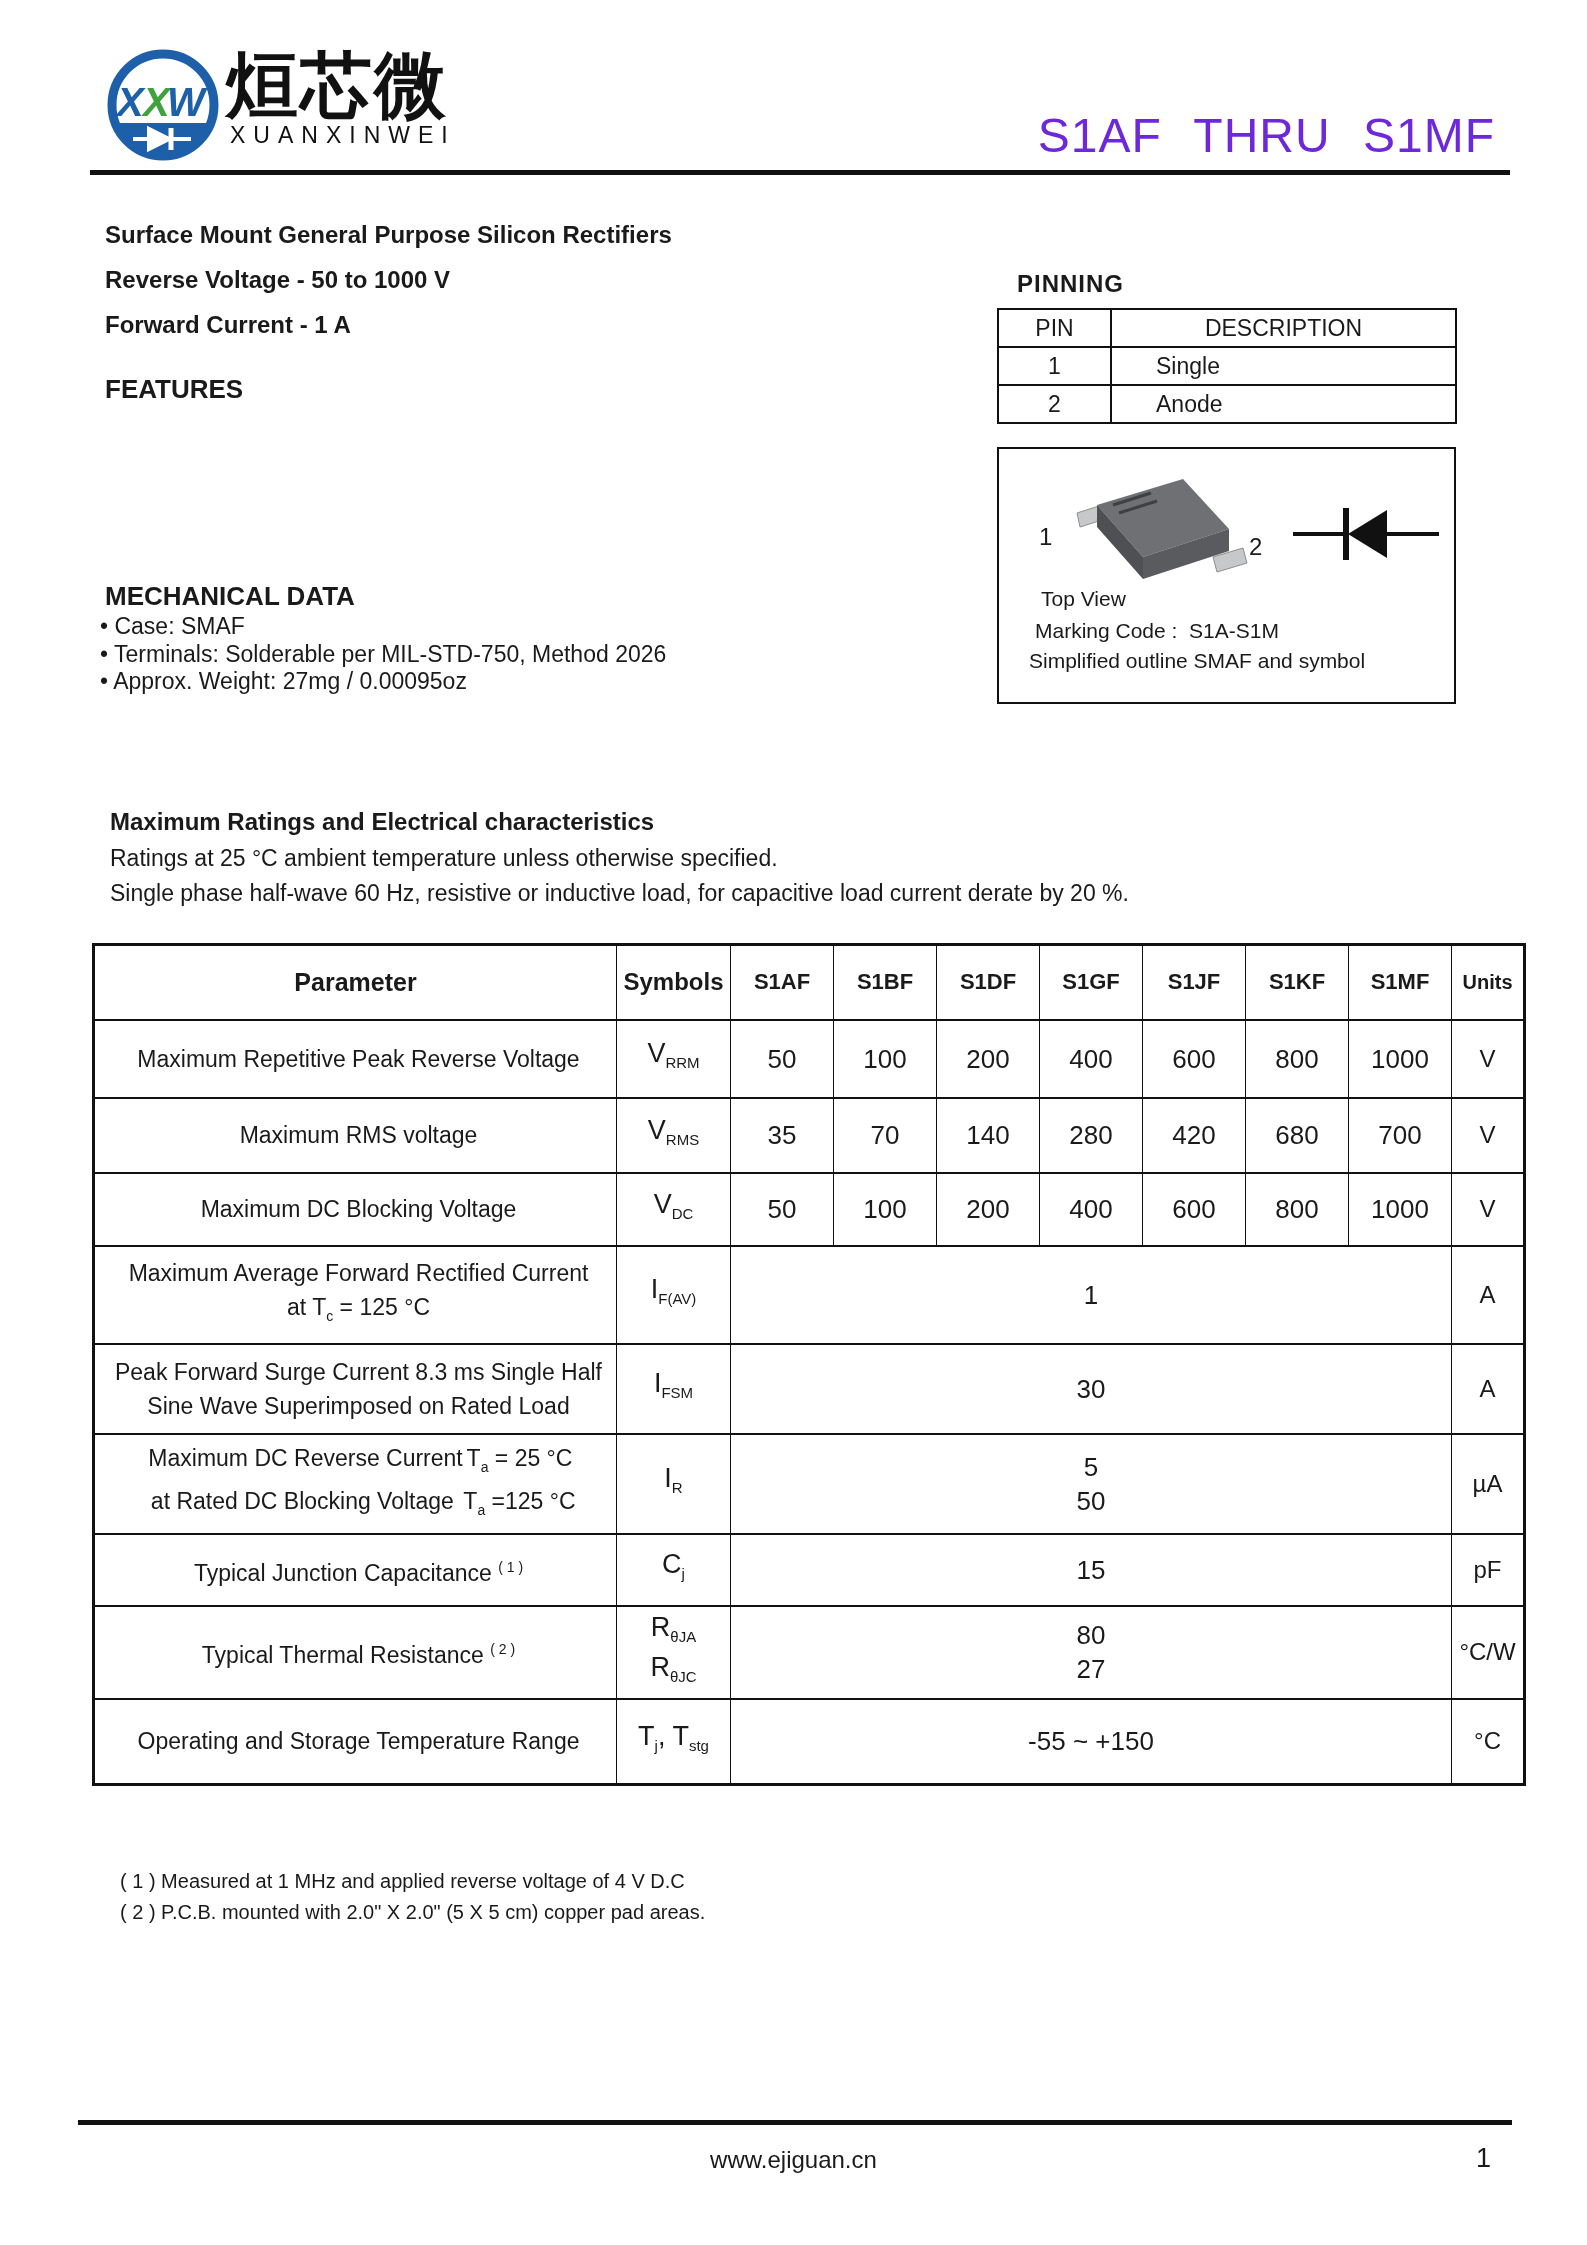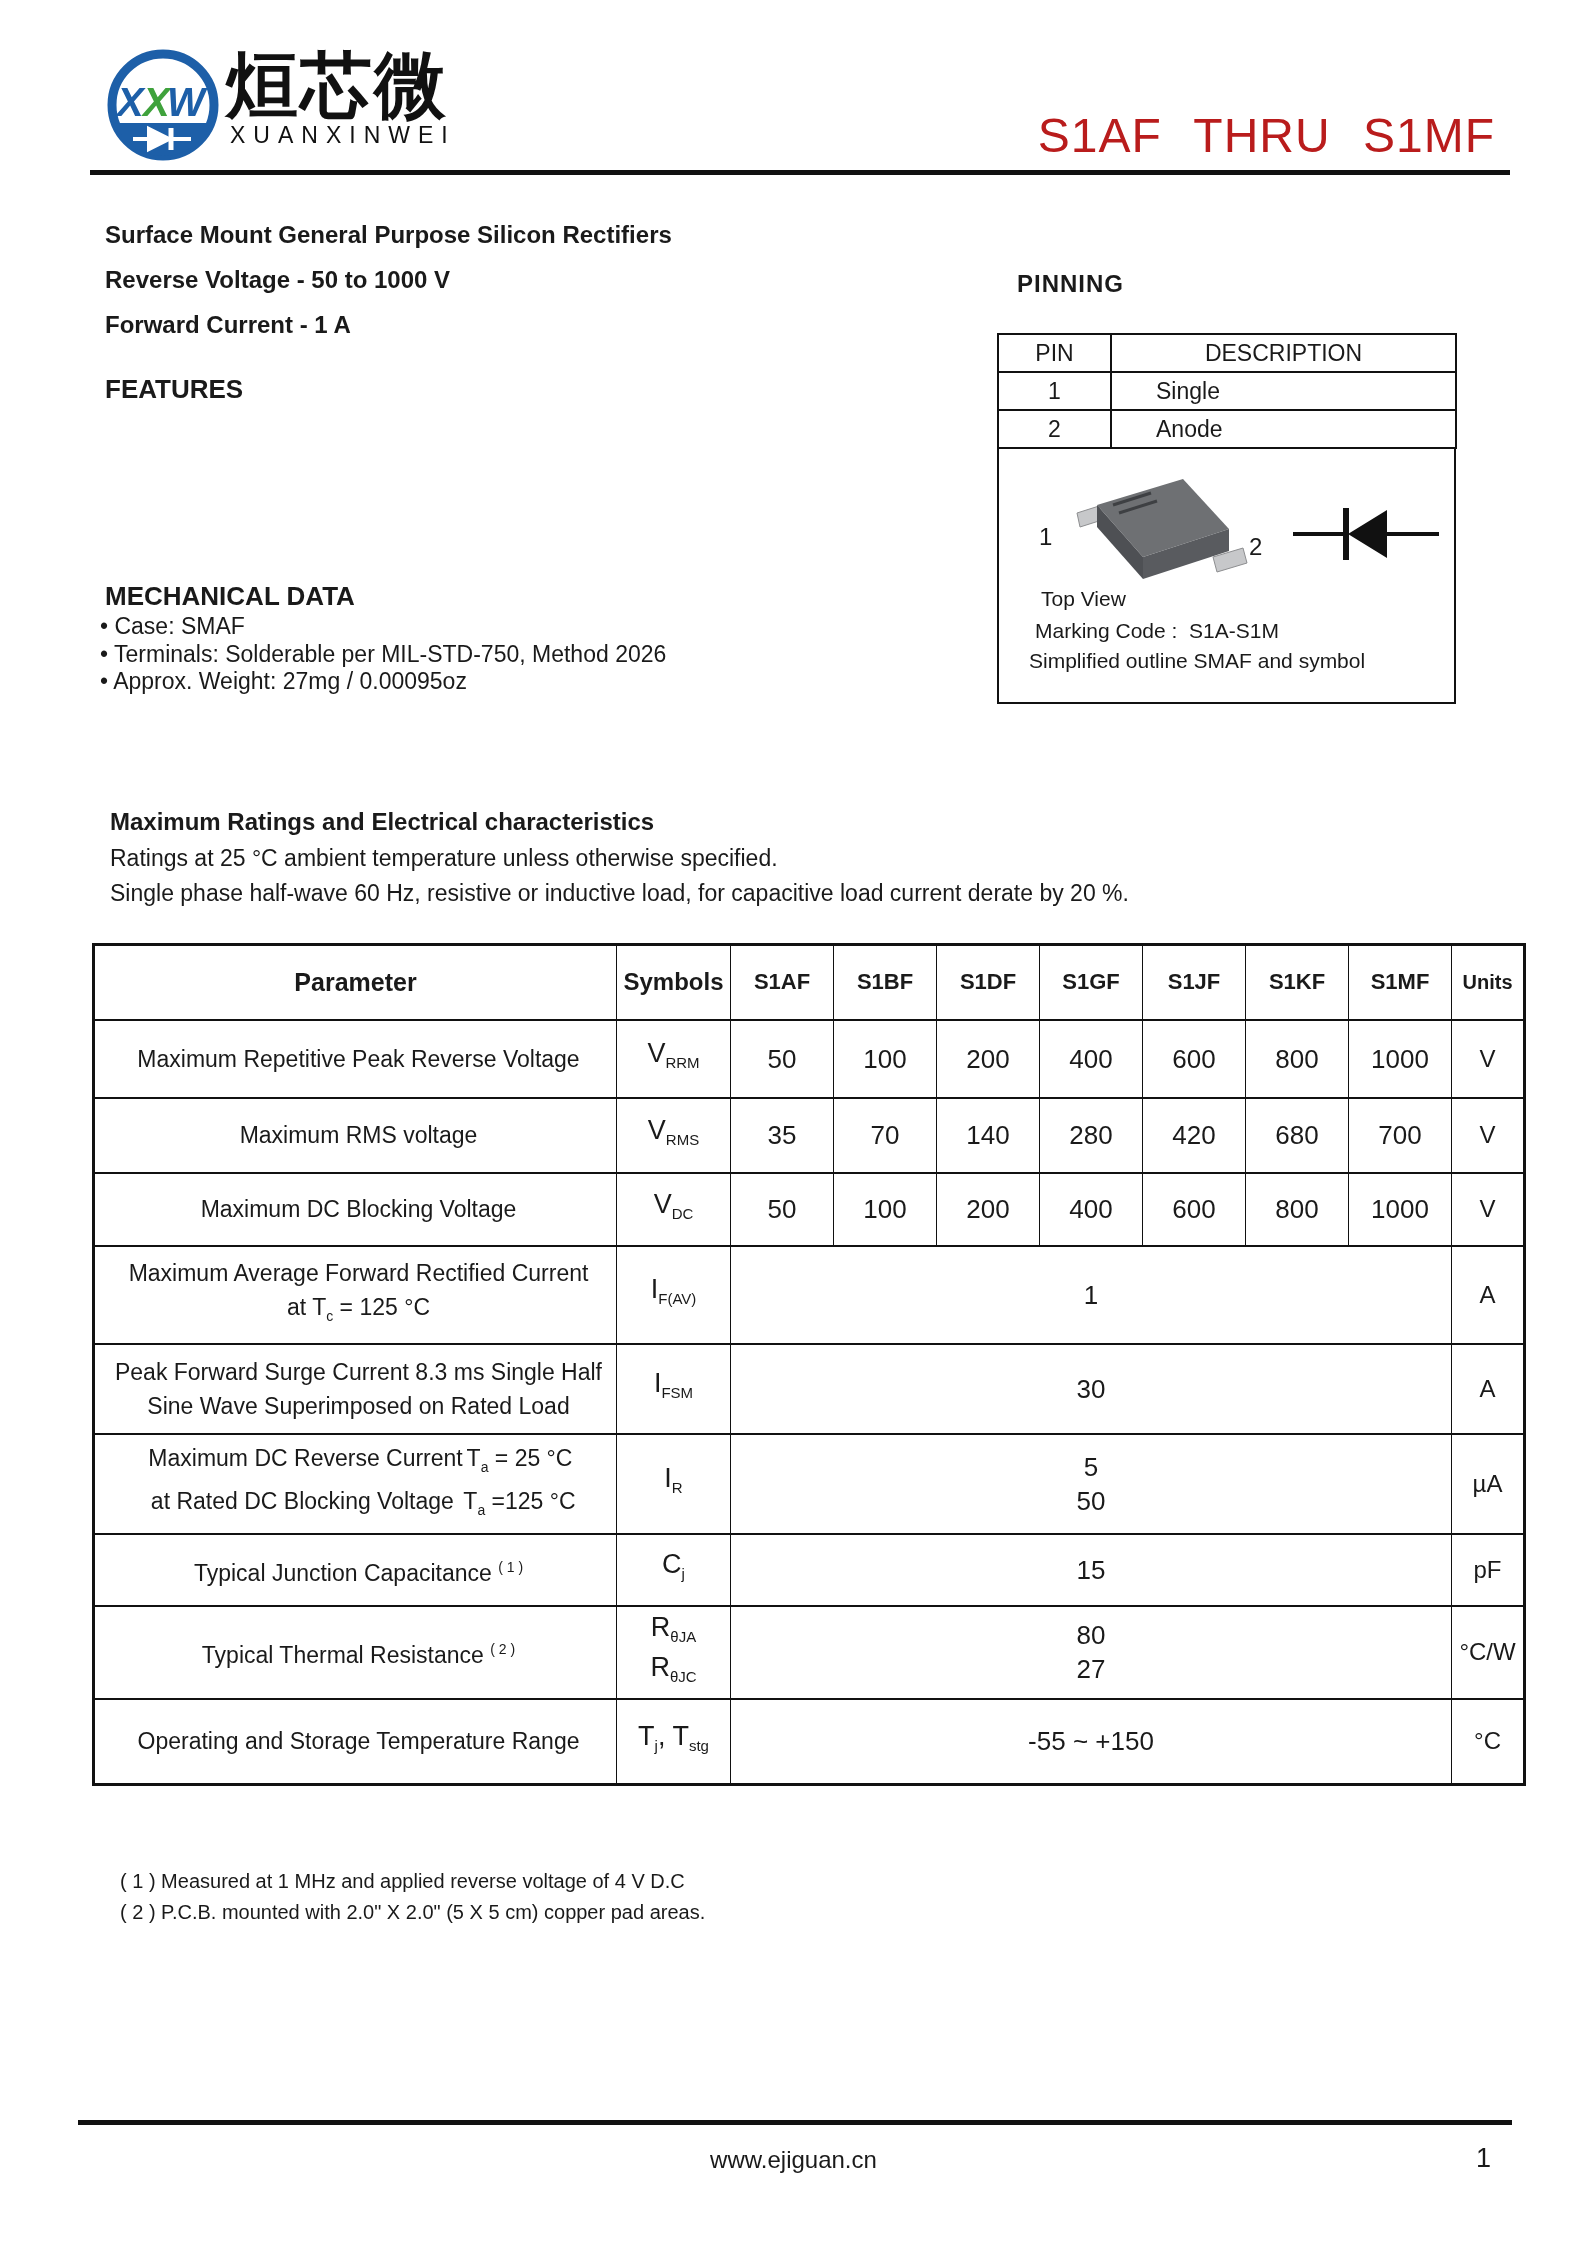--- a/index.html
+++ b/index.html
@@ -6,33 +6,33 @@
   html,body { background:#e8e8e8; }
   .page {
     position:relative; width:1587px; height:2245px; margin:0 auto;
     background:#ffffff; color:#1a1a1a;
     font-family:"Liberation Sans", sans-serif; overflow:hidden;
   }
   
   .logo-mark { position:absolute; left:103px; top:44px; width:120px; height:122px; }
   .logo-cn { position:absolute; left:226px; top:38px; font-size:72px; font-weight:bold; color:#111; letter-spacing:2px; }
   .logo-en { position:absolute; left:230px; top:122px; font-size:23px; letter-spacing:8px; color:#111; }
-  .part-title { position:absolute; right:92px; top:108px; font-size:48px; color:#b91c1c; word-spacing:18px; letter-spacing:1px; }
+  .part-title { position:absolute; right:92px; top:108px; font-size:48px; color:#6d28d9; word-spacing:18px; letter-spacing:1px; }
   .top-rule { position:absolute; left:90px; top:170px; width:1420px; height:5px; background:#111; }
   
   .summary { position:absolute; left:105px; top:212px; font-size:24px; font-weight:bold; line-height:45px; }
   .sec-head { position:absolute; font-size:26px; font-weight:bold; }
   .features-head { left:105px; top:374px; }
   .mech-head { left:105px; top:581px; }
   .bullets { position:absolute; font-size:23px; line-height:27.5px; }
   .features-list { left:100px; top:406px; }
   .mech-list { left:100px; top:613px; }
   
   .pinning-head { position:absolute; left:1017px; top:270px; font-size:24px; font-weight:bold; letter-spacing:1px; }
-  .pin-table { position:absolute; left:997px; top:308px; width:458px; border-collapse:collapse; table-layout:fixed;margin-top:25px; }
+  .pin-table { position:absolute; left:997px; top:308px; width:458px; border-collapse:collapse; table-layout:fixed; }
   .pin-table td { border:2px solid #111; height:38px; font-size:23px; vertical-align:middle; }
   .pin-table .c { text-align:center; }
   .pin-table .d { text-align:left; padding-left:44px; }
   .pin-table .dh { text-align:center; }
   
   .pkg-box { position:absolute; left:997px; top:447px; width:459px; height:257px; border:2.5px solid #111; }
   .pkg-pin1 { position:absolute; left:40px; top:74px; font-size:24px; }
   .pkg-pin2 { position:absolute; left:250px; top:84px; font-size:24px; }
   .pkg-svg { position:absolute; left:62px; top:16px; }
   .diode-svg { position:absolute; left:292px; top:50px; }

